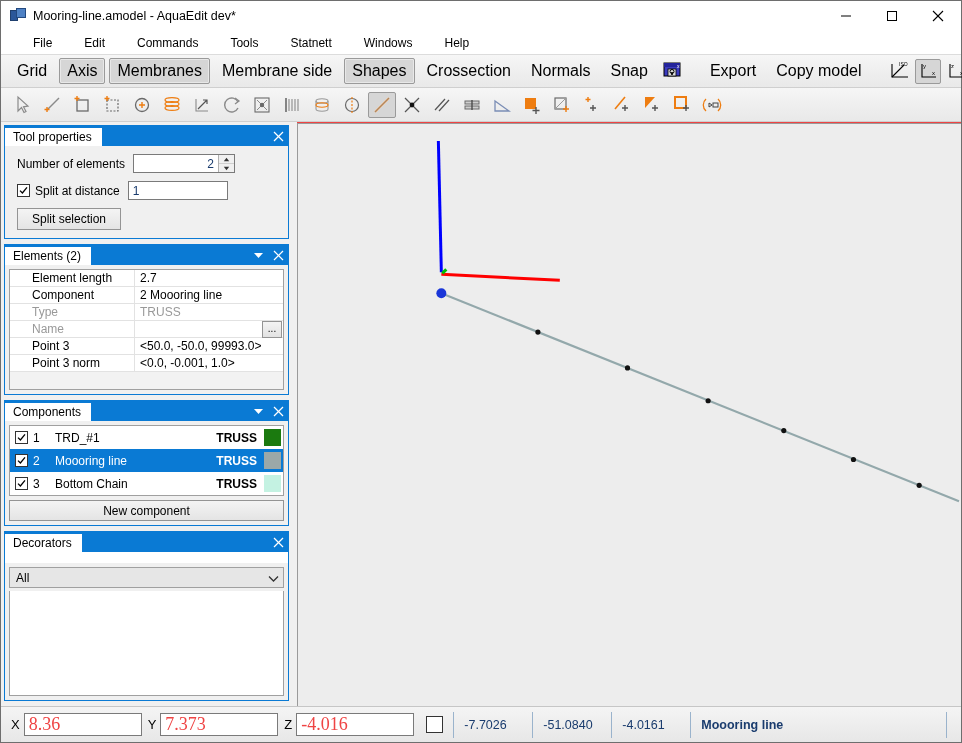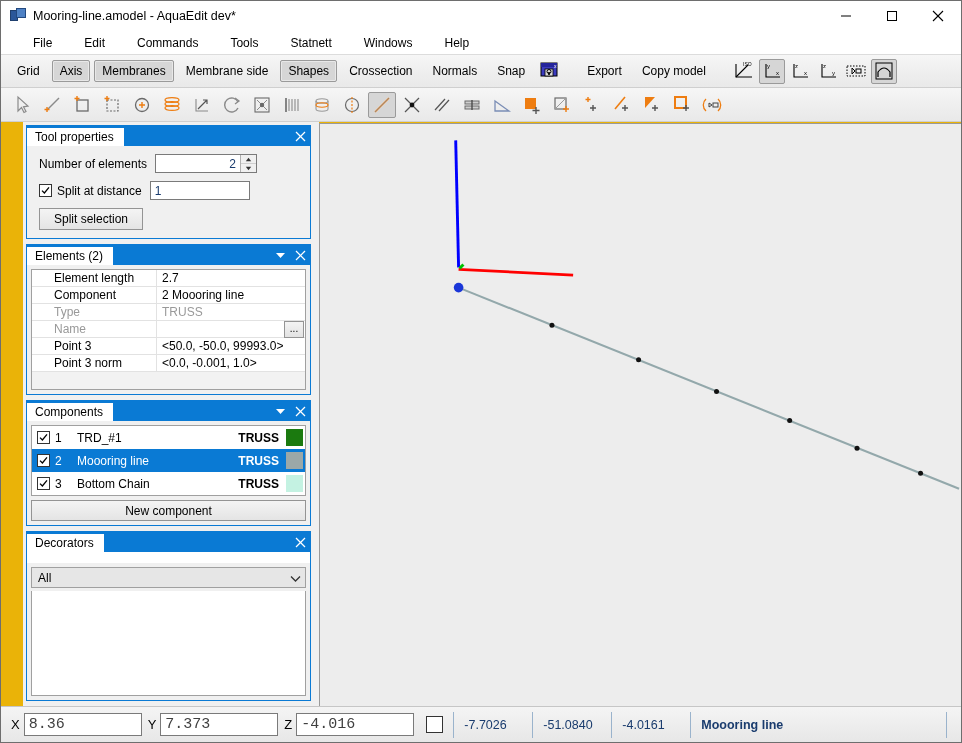--- a/index.html
+++ b/index.html
@@ -87,21 +87,21 @@
     align-items: center;
     flex: 0 0 auto;
     border-bottom: 1px solid #cfcfcf;
     padding-left: 6px;
   }
   .toolbar-main { height: 32px; }
   .toolbar-icons { height: 33px; }
 
   .tb-text {
     padding: 3px 7px;
-    font-size: 12px;
+    font-size: 16px;
     color: #000;
     white-space: nowrap;
     margin: 0 2px;
     border: 1px solid transparent;
     border-radius: 2px;
   }
   .tb-text.pressed {
     background: #d6d6d6;
     border: 1px solid #9a9a9a;
     box-shadow: inset 0 0 0 1px #e8e8e8;
@@ -121,22 +121,21 @@
   .tb-gap { width: 14px; flex: 0 0 auto; }
   .tb-icon { width: 24px; height: 24px; display:block; }
 
   .toolbar-icons .tb-btn { width: 28px; height: 26px; }
 
   
   .body {
     flex: 1 1 auto;
     display: flex;
     min-height: 0;
-    background: #eab308;
-    padding-left: 22px;
+    background: #ef4444;
   }
   .left-pane {
     width: 291px;
     flex: 0 0 auto;
     background: #f0f0f0;
     display: flex;
     flex-direction: column;
     padding: 3px 3px 0 3px;
     box-sizing: border-box;
     overflow: hidden;
@@ -421,23 +420,23 @@
     font-size: 13px;
     color: #000;
     margin: 0 4px 0 6px;
   }
   .sb-input {
     border: 1px solid #7a7a7a;
     background: #fff;
     height: 23px;
     width: 118px;
     box-sizing: border-box;
-    font-family: Liberation Mono, monospace;
-    font-size: 15px;
-    color: #404040;
+    font-family: Liberation Serif, serif;
+    font-size: 18px;
+    color: #ef4444;
     padding: 0 4px;
     outline: none;
   }
   .sb-check {
     width: 17px; height: 17px;
     border: 1px solid #333;
     background: #fff;
     margin-left: 12px;
     box-sizing: border-box;
     flex: 0 0 auto;

